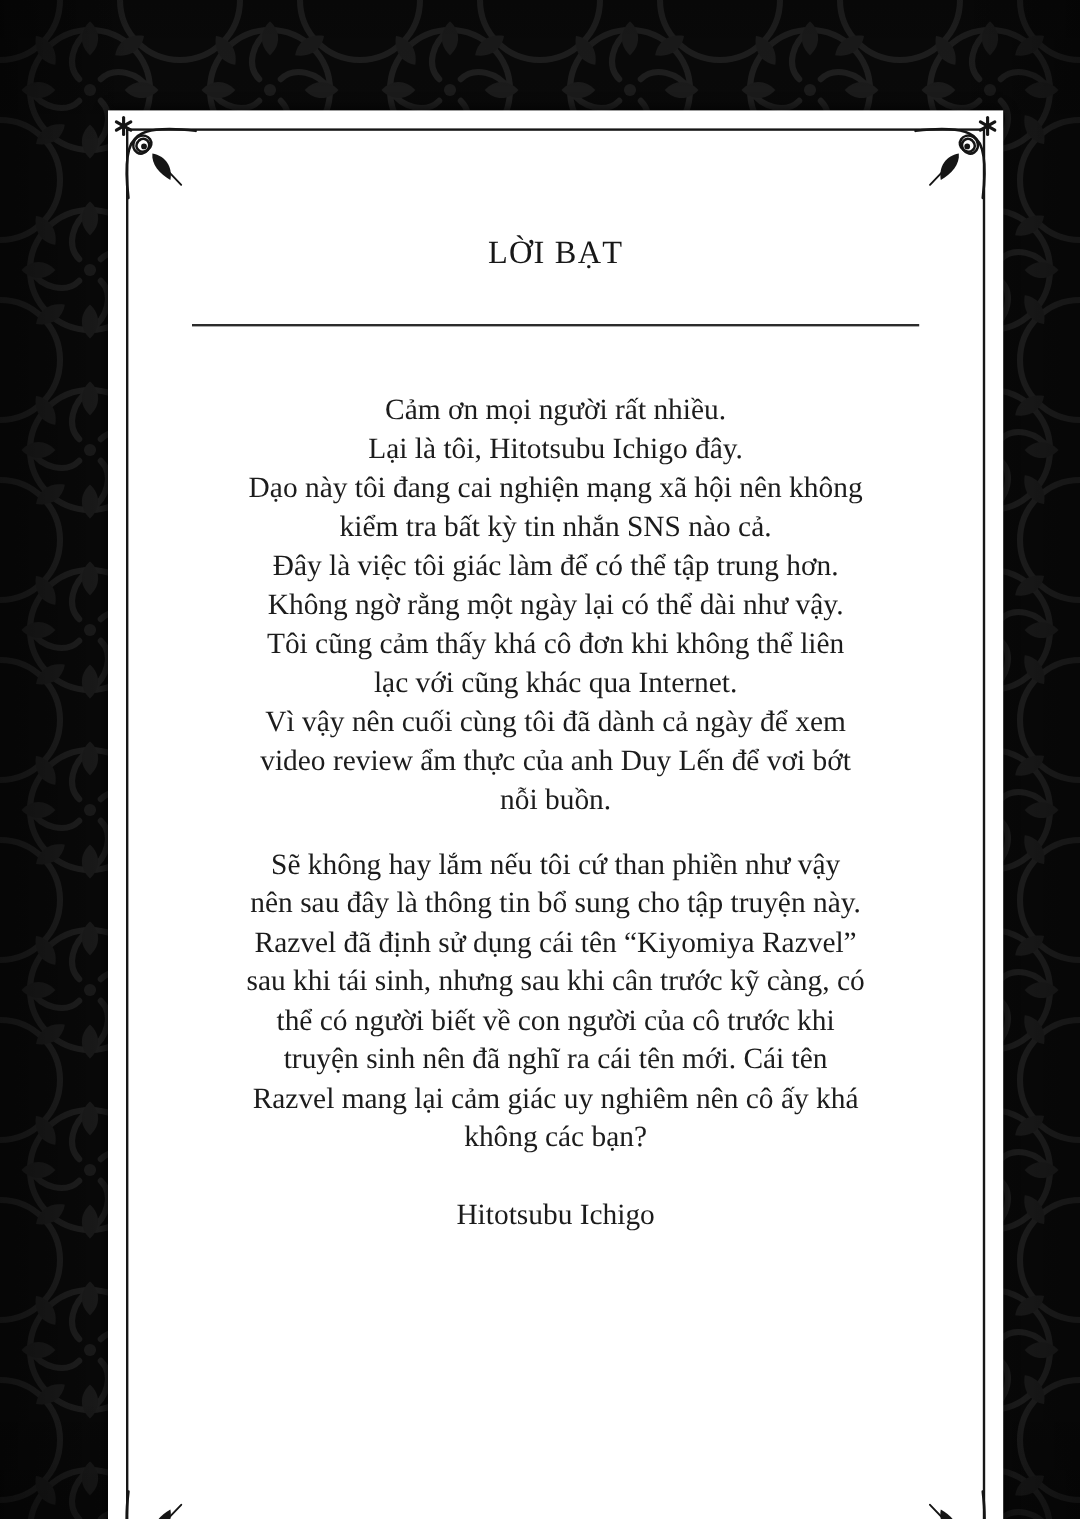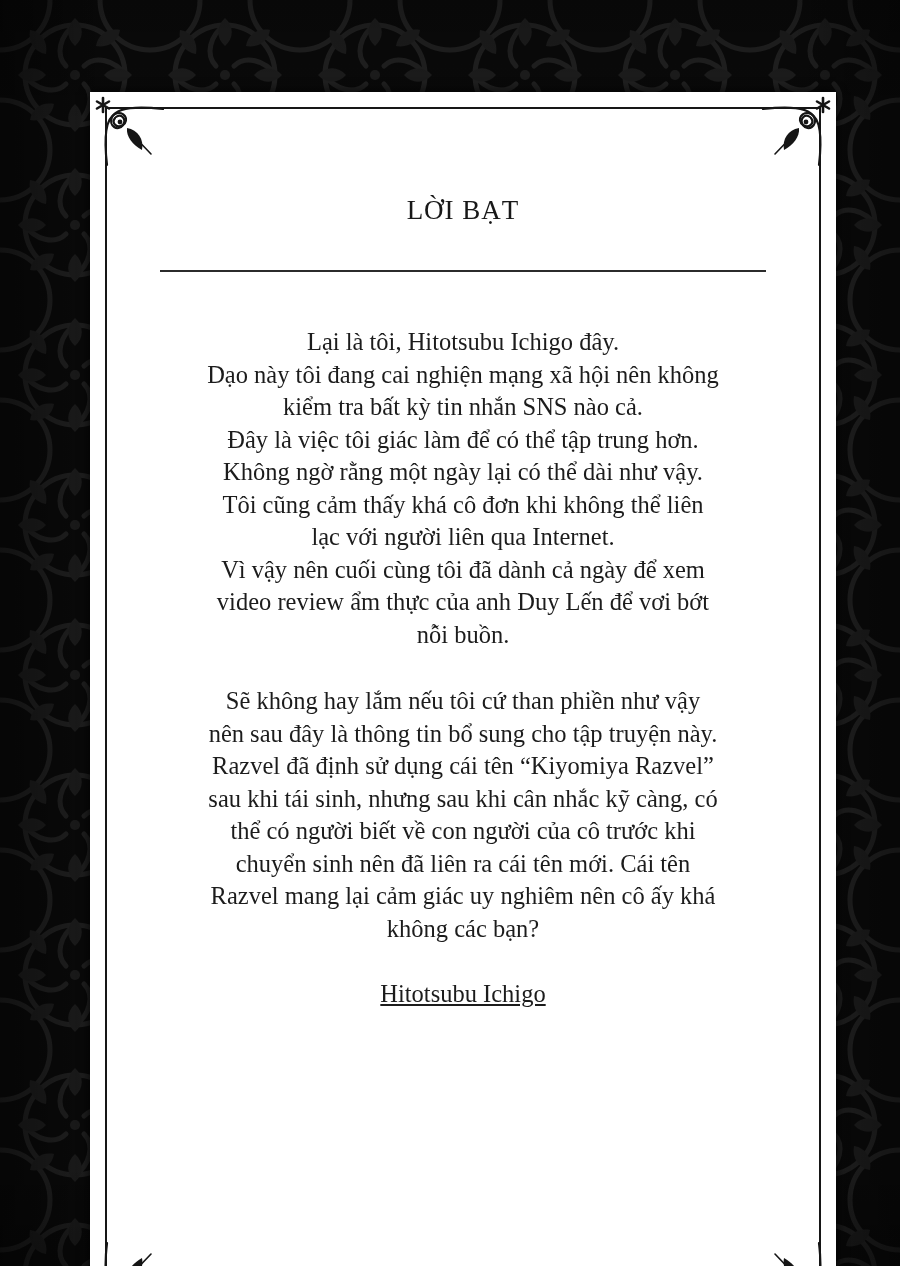--- a/index.html
+++ b/index.html
@@ -74,22 +74,22 @@
     margin: 44px auto 0 auto;
     border: none;
     border-top: 2px solid #2b2b2b;
   }
   .afterword {
     margin-top: 54px;
     font-size: 24.5px;
     line-height: 32.5px;
     color: #1c1c1c;
   }
-  .paragraph + .paragraph { margin-top: 34px; }
-  .signature { margin-top: 32.5px; font-size: 24.5px; line-height: 32.5px; text-decoration: underline; }
+  .paragraph + .paragraph { margin-top: 21px; }
+  .signature { margin-top: 32.5px; font-size: 24.5px; line-height: 32.5px; }
 </style>
 </head>
 <body>
 
 <div class="stage">
 
   <svg class="bg-svg" width="900" height="1266" xmlns="http://www.w3.org/2000/svg">
     <defs>
       <pattern id="damask" width="150" height="150" patternUnits="userSpaceOnUse">
         <rect width="150" height="150" fill="#0a0a0a"></rect>
@@ -183,38 +183,39 @@
         <path d="M16,6.5 L4,13.5"></path>
       </g>
       <circle cx="27" cy="27" r="2.4" fill="#151515"></circle>
     </svg>
 
     <div class="content">
       <div class="page-title">LỜI BẠT</div>
       <hr class="separator">
       <div class="afterword">
         <div class="paragraph">
+            <div class="text-line">Cảm ơn mọi người rất nhiều.</div>
             <div class="text-line">Lại là tôi, Hitotsubu Ichigo đây.</div>
             <div class="text-line">Dạo này tôi đang cai nghiện mạng xã hội nên không</div>
             <div class="text-line">kiểm tra bất kỳ tin nhắn SNS nào cả.</div>
             <div class="text-line">Đây là việc tôi giác làm để có thể tập trung hơn.</div>
             <div class="text-line">Không ngờ rằng một ngày lại có thể dài như vậy.</div>
             <div class="text-line">Tôi cũng cảm thấy khá cô đơn khi không thể liên</div>
-            <div class="text-line">lạc với người liên qua Internet.</div>
+            <div class="text-line">lạc với cũng khác qua Internet.</div>
             <div class="text-line">Vì vậy nên cuối cùng tôi đã dành cả ngày để xem</div>
             <div class="text-line">video review ẩm thực của anh Duy Lến để vơi bớt</div>
             <div class="text-line">nỗi buồn.</div>
           </div>
         <div class="paragraph">
             <div class="text-line">Sẽ không hay lắm nếu tôi cứ than phiền như vậy</div>
             <div class="text-line">nên sau đây là thông tin bổ sung cho tập truyện này.</div>
             <div class="text-line">Razvel đã định sử dụng cái tên “Kiyomiya Razvel”</div>
-            <div class="text-line">sau khi tái sinh, nhưng sau khi cân nhắc kỹ càng, có</div>
+            <div class="text-line">sau khi tái sinh, nhưng sau khi cân trước kỹ càng, có</div>
             <div class="text-line">thể có người biết về con người của cô trước khi</div>
-            <div class="text-line">chuyển sinh nên đã liên ra cái tên mới. Cái tên</div>
+            <div class="text-line">truyện sinh nên đã nghĩ ra cái tên mới. Cái tên</div>
             <div class="text-line">Razvel mang lại cảm giác uy nghiêm nên cô ấy khá</div>
             <div class="text-line">không các bạn?</div>
           </div>
         <div class="signature">Hitotsubu Ichigo</div>
       </div>
     </div>
 
   </div>
 </div>
 

